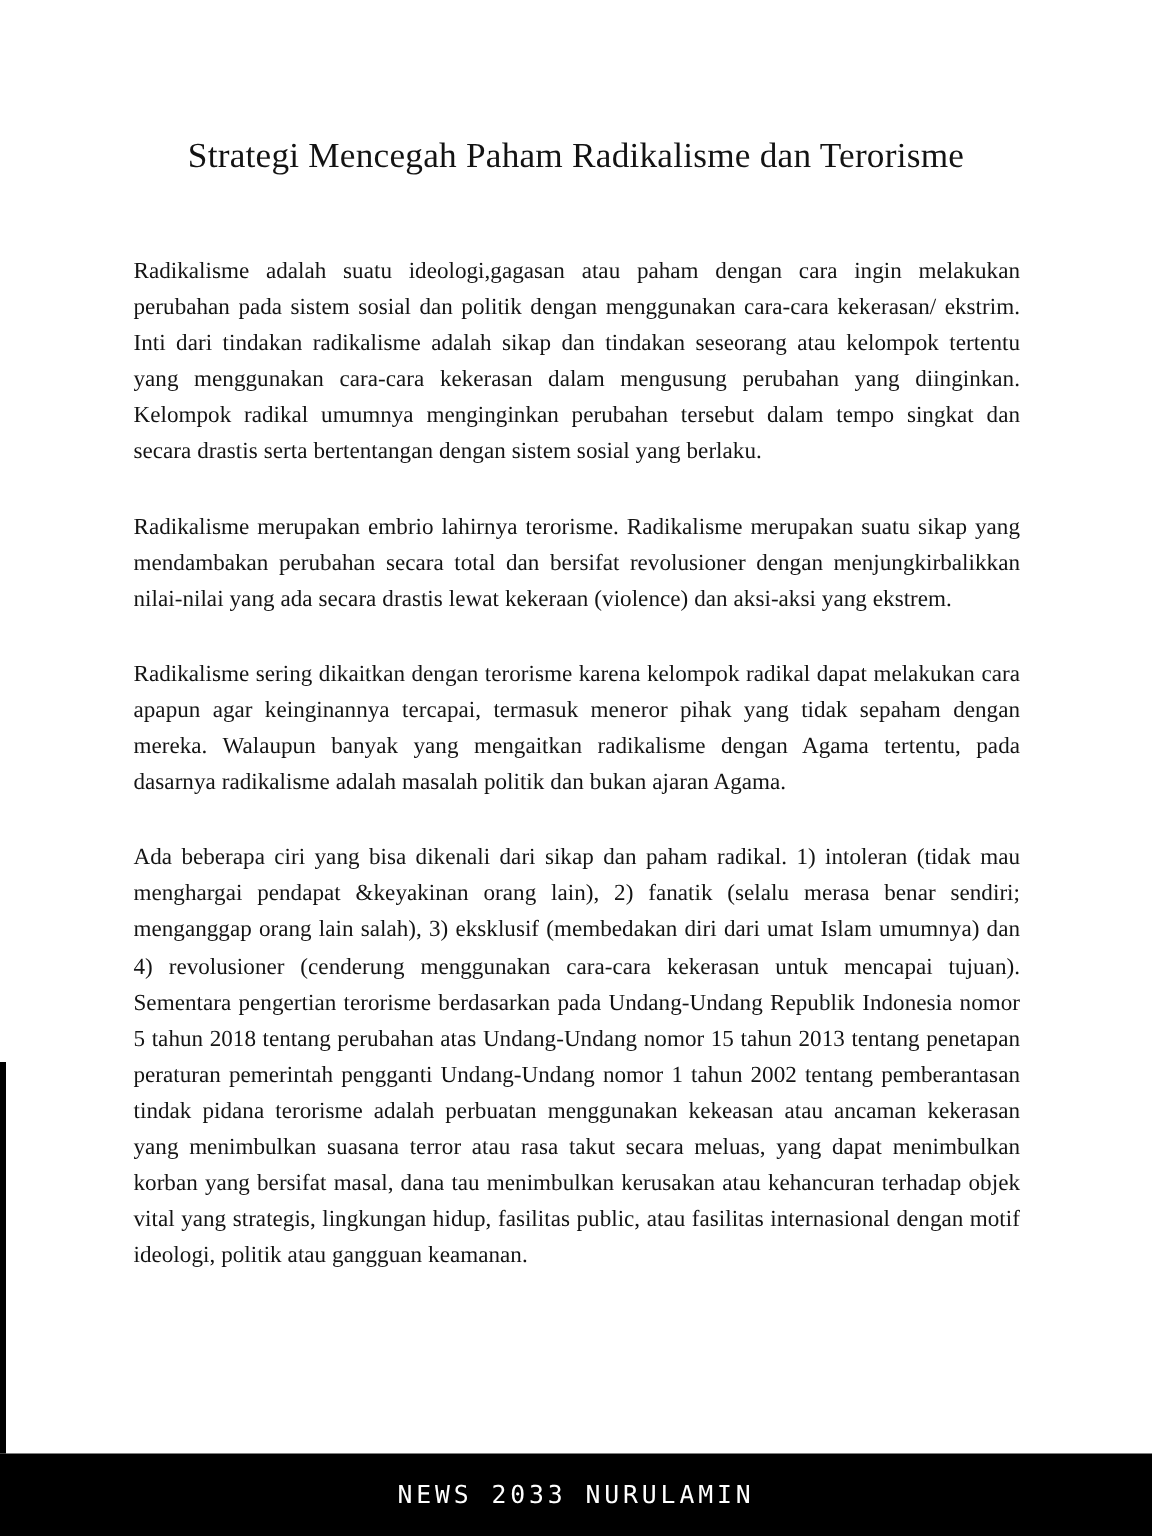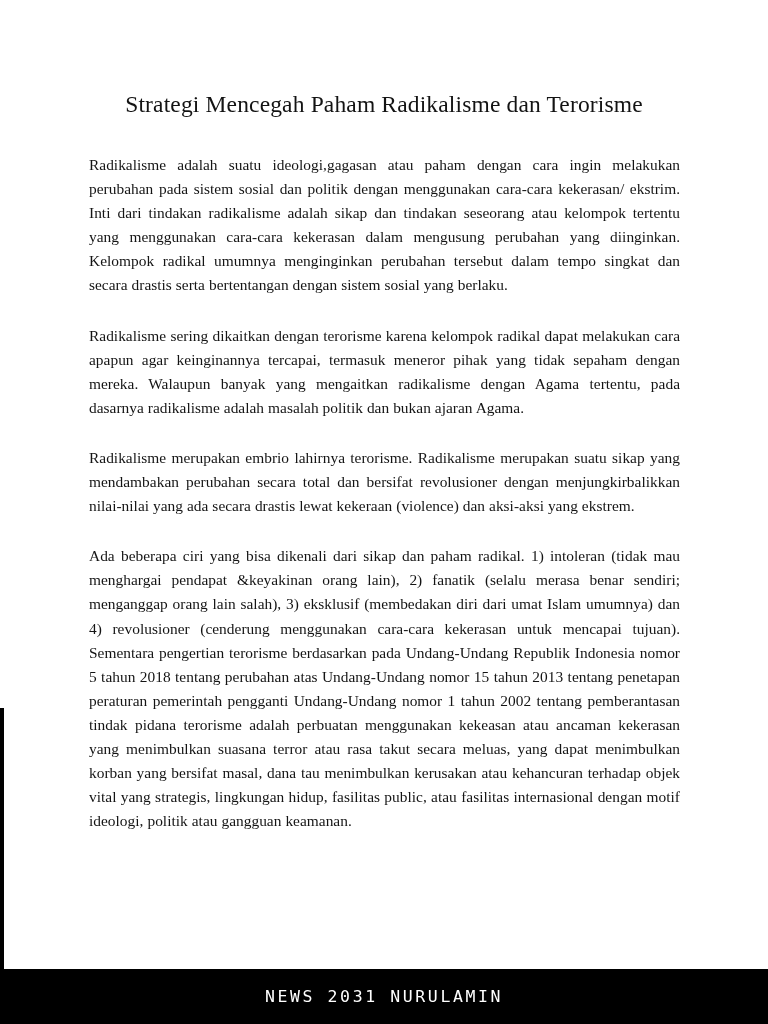--- a/index.html
+++ b/index.html
@@ -62,21 +62,21 @@
     font-size: 15.4px;
     line-height: 24.1px;
     color: #141414;
     margin: 0 0 25px 0;
     letter-spacing: 0.02px;
     word-spacing: 0.1px;
   }
   .para:last-child { margin-bottom: 8px; }
 
   
-  .para.gap-lg { margin-bottom: 26px; }
+  .para.gap-lg { margin-bottom: 26px; margin-top: 16px; }
 
   .footer-band {
     position: absolute;
     left: 0;
     top: 969px;
     width: 768px;
     height: 55px;
     background: #000000;
     display: flex;
     align-items: center;
@@ -94,22 +94,22 @@
 <body>
 
 <div class="scan-edge-left"></div>
 
 <div class="page">
 
   <h1 class="doc-title">Strategi Mencegah Paham Radikalisme dan Terorisme</h1>
 
   <div class="body-block">
     <p class="para gap-lg">Radikalisme adalah suatu ideologi,gagasan atau paham dengan cara ingin melakukan perubahan pada sistem sosial dan politik dengan menggunakan cara-cara kekerasan/ ekstrim. Inti dari tindakan radikalisme adalah sikap dan tindakan seseorang atau kelompok tertentu yang menggunakan cara-cara kekerasan dalam mengusung perubahan yang diinginkan. Kelompok radikal umumnya menginginkan perubahan tersebut dalam tempo singkat dan secara drastis serta bertentangan dengan sistem sosial yang berlaku.</p>
+    <p class="para gap-lg">Radikalisme merupakan embrio lahirnya terorisme. Radikalisme merupakan suatu sikap yang mendambakan perubahan secara total dan bersifat revolusioner dengan menjungkirbalikkan nilai-nilai yang ada secara drastis lewat kekeraan (violence) dan aksi-aksi yang ekstrem.</p>
     <p class="para gap-lg">Radikalisme sering dikaitkan dengan terorisme karena kelompok radikal dapat melakukan cara apapun agar keinginannya tercapai, termasuk meneror pihak yang tidak sepaham dengan mereka. Walaupun banyak yang mengaitkan radikalisme dengan Agama tertentu, pada dasarnya radikalisme adalah masalah politik dan bukan ajaran Agama.</p>
-    <p class="para gap-lg">Radikalisme merupakan embrio lahirnya terorisme. Radikalisme merupakan suatu sikap yang mendambakan perubahan secara total dan bersifat revolusioner dengan menjungkirbalikkan nilai-nilai yang ada secara drastis lewat kekeraan (violence) dan aksi-aksi yang ekstrem.</p>
     <p class="para">Ada beberapa ciri yang bisa dikenali dari sikap dan paham radikal. 1) intoleran (tidak mau menghargai pendapat &amp;keyakinan orang lain), 2) fanatik (selalu merasa benar sendiri; menganggap orang lain salah), 3) eksklusif (membedakan diri dari umat Islam umumnya) dan 4) revolusioner (cenderung menggunakan cara-cara kekerasan untuk mencapai tujuan). Sementara pengertian terorisme berdasarkan pada Undang-Undang Republik Indonesia nomor 5 tahun 2018 tentang perubahan atas Undang-Undang nomor 15 tahun 2013 tentang penetapan peraturan pemerintah pengganti Undang-Undang nomor 1 tahun 2002 tentang pemberantasan tindak pidana terorisme adalah perbuatan menggunakan kekeasan atau ancaman kekerasan yang menimbulkan suasana terror atau rasa takut secara meluas, yang dapat menimbulkan korban yang bersifat masal, dana tau menimbulkan kerusakan atau kehancuran terhadap objek vital yang strategis, lingkungan hidup, fasilitas public, atau fasilitas internasional dengan motif ideologi, politik atau gangguan keamanan.</p>
   </div>
 
 </div>
 
 <div class="footer-band">
-  <span class="footer-text">NEWS 2031 NURULAMIN</span>
+  <span class="footer-text">NEWS 2033 NURULAMIN</span>
 </div>
 
 </body></html>

